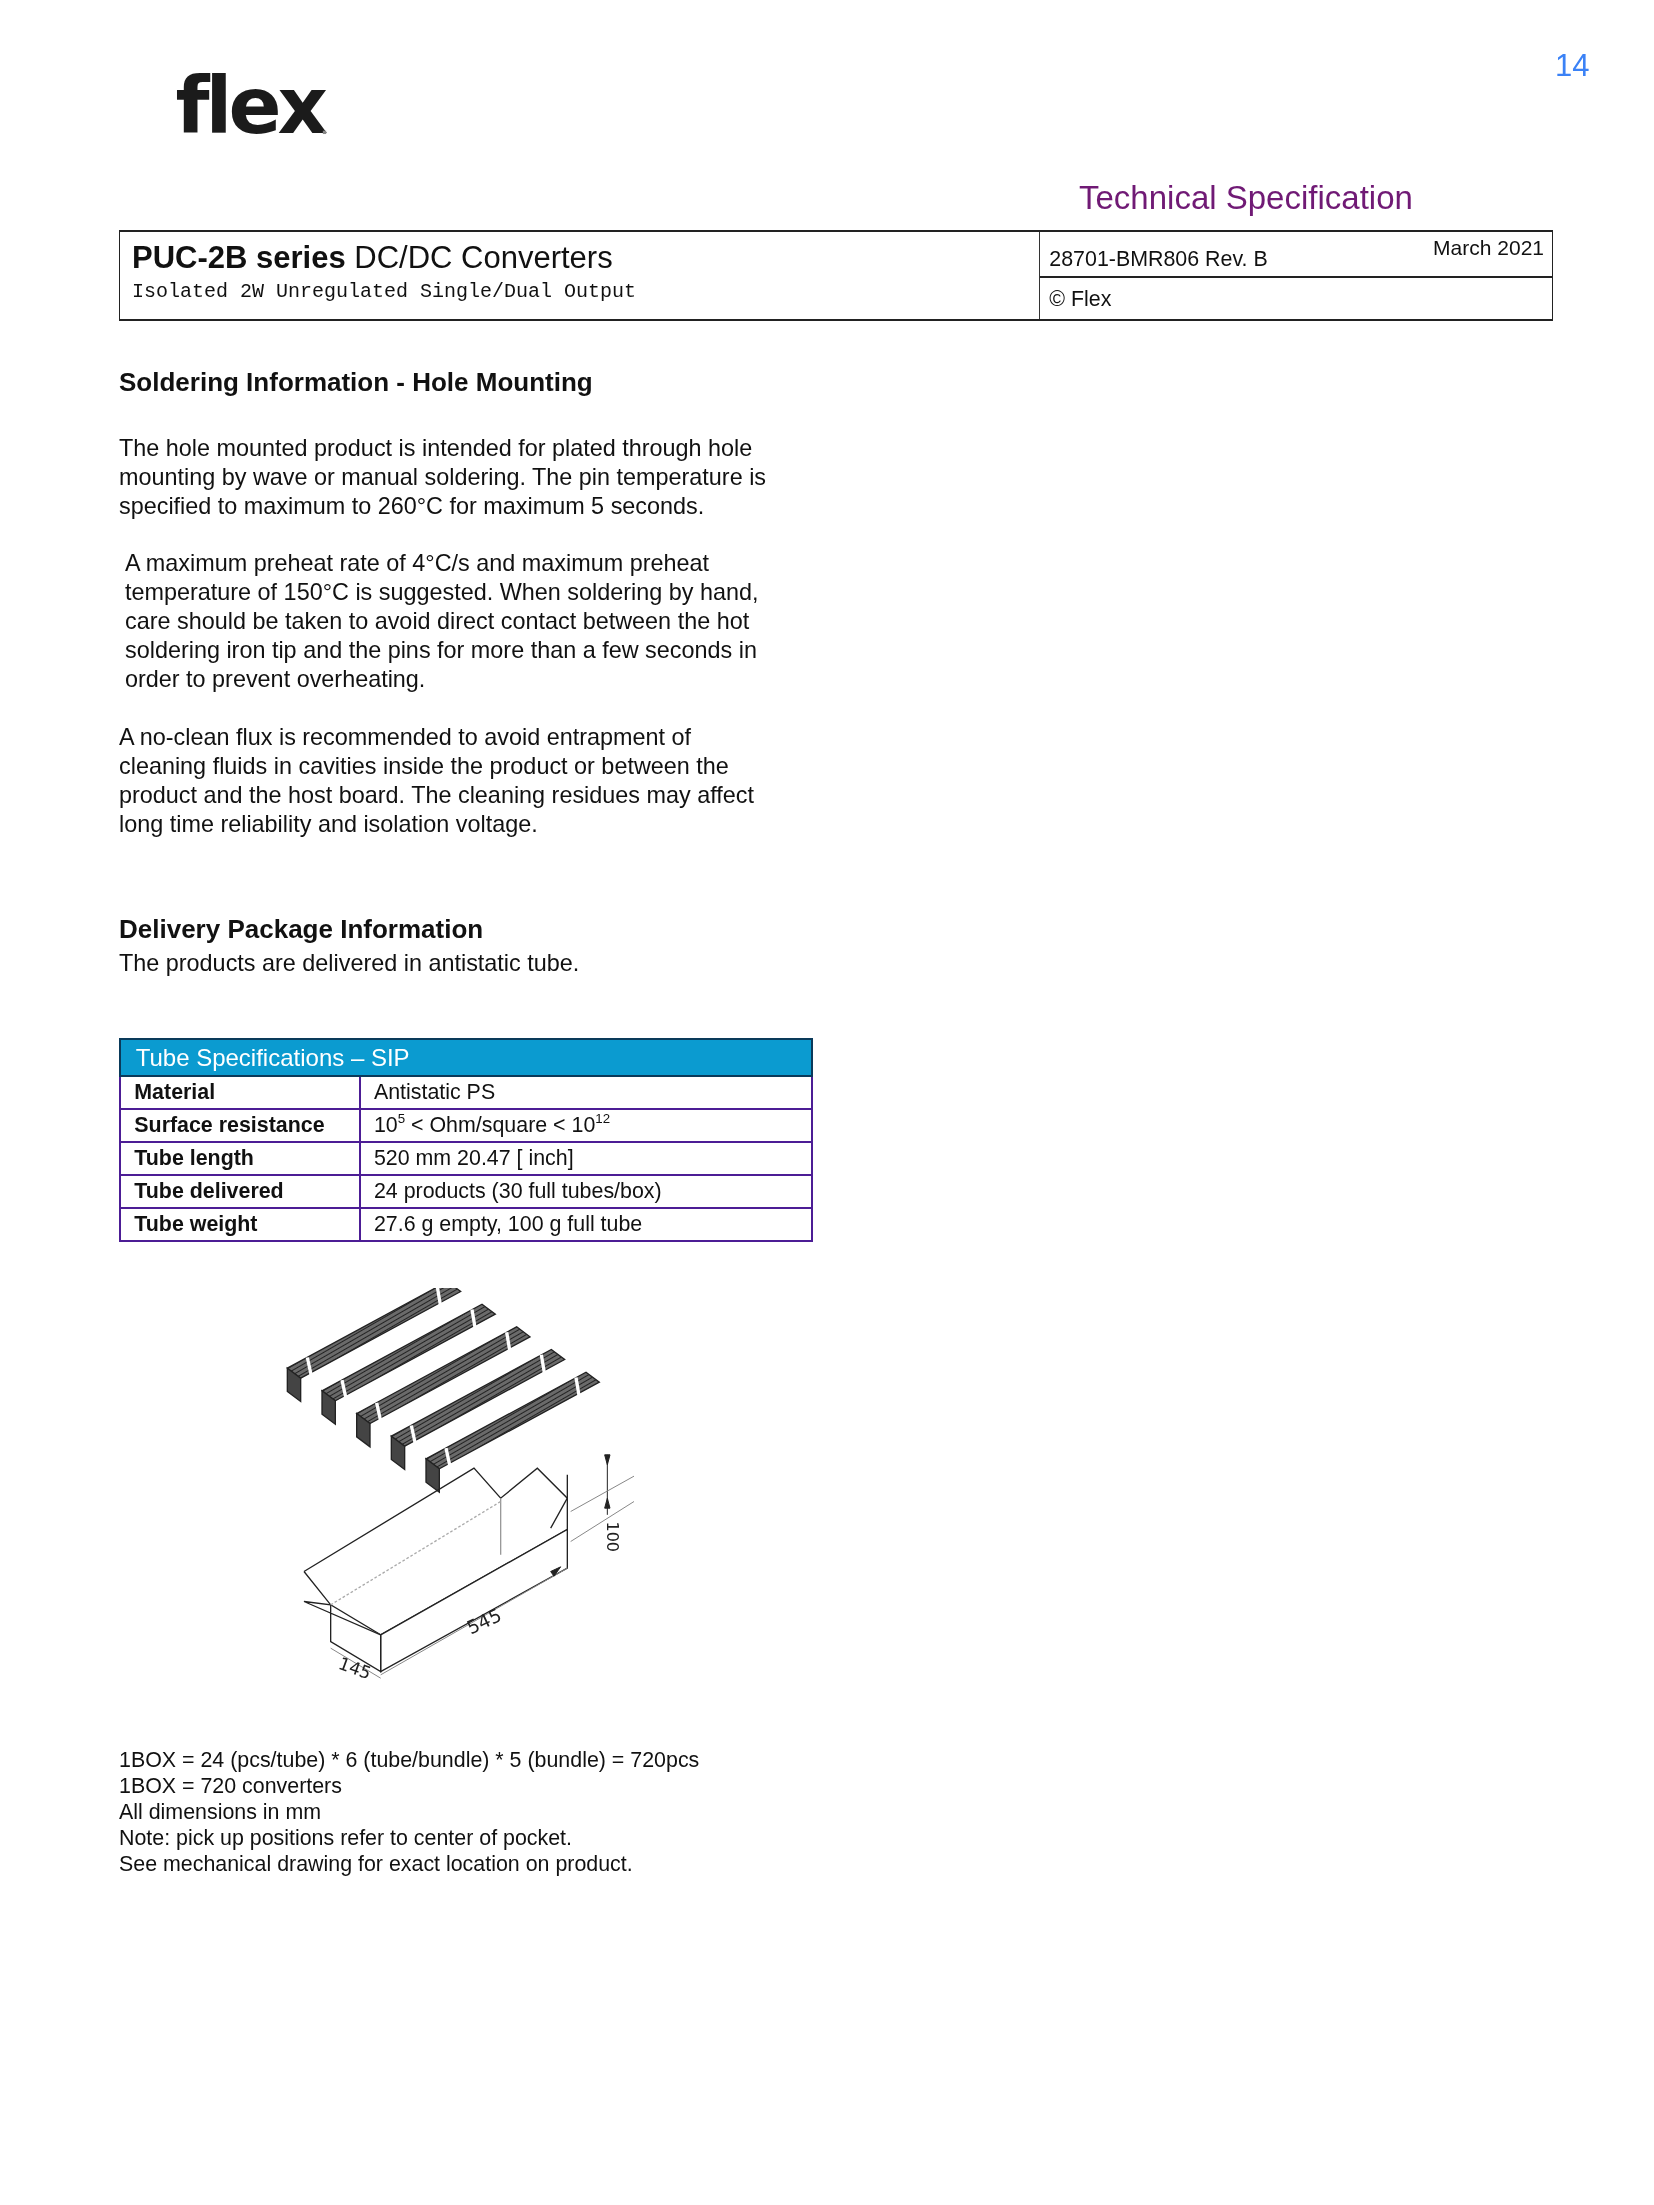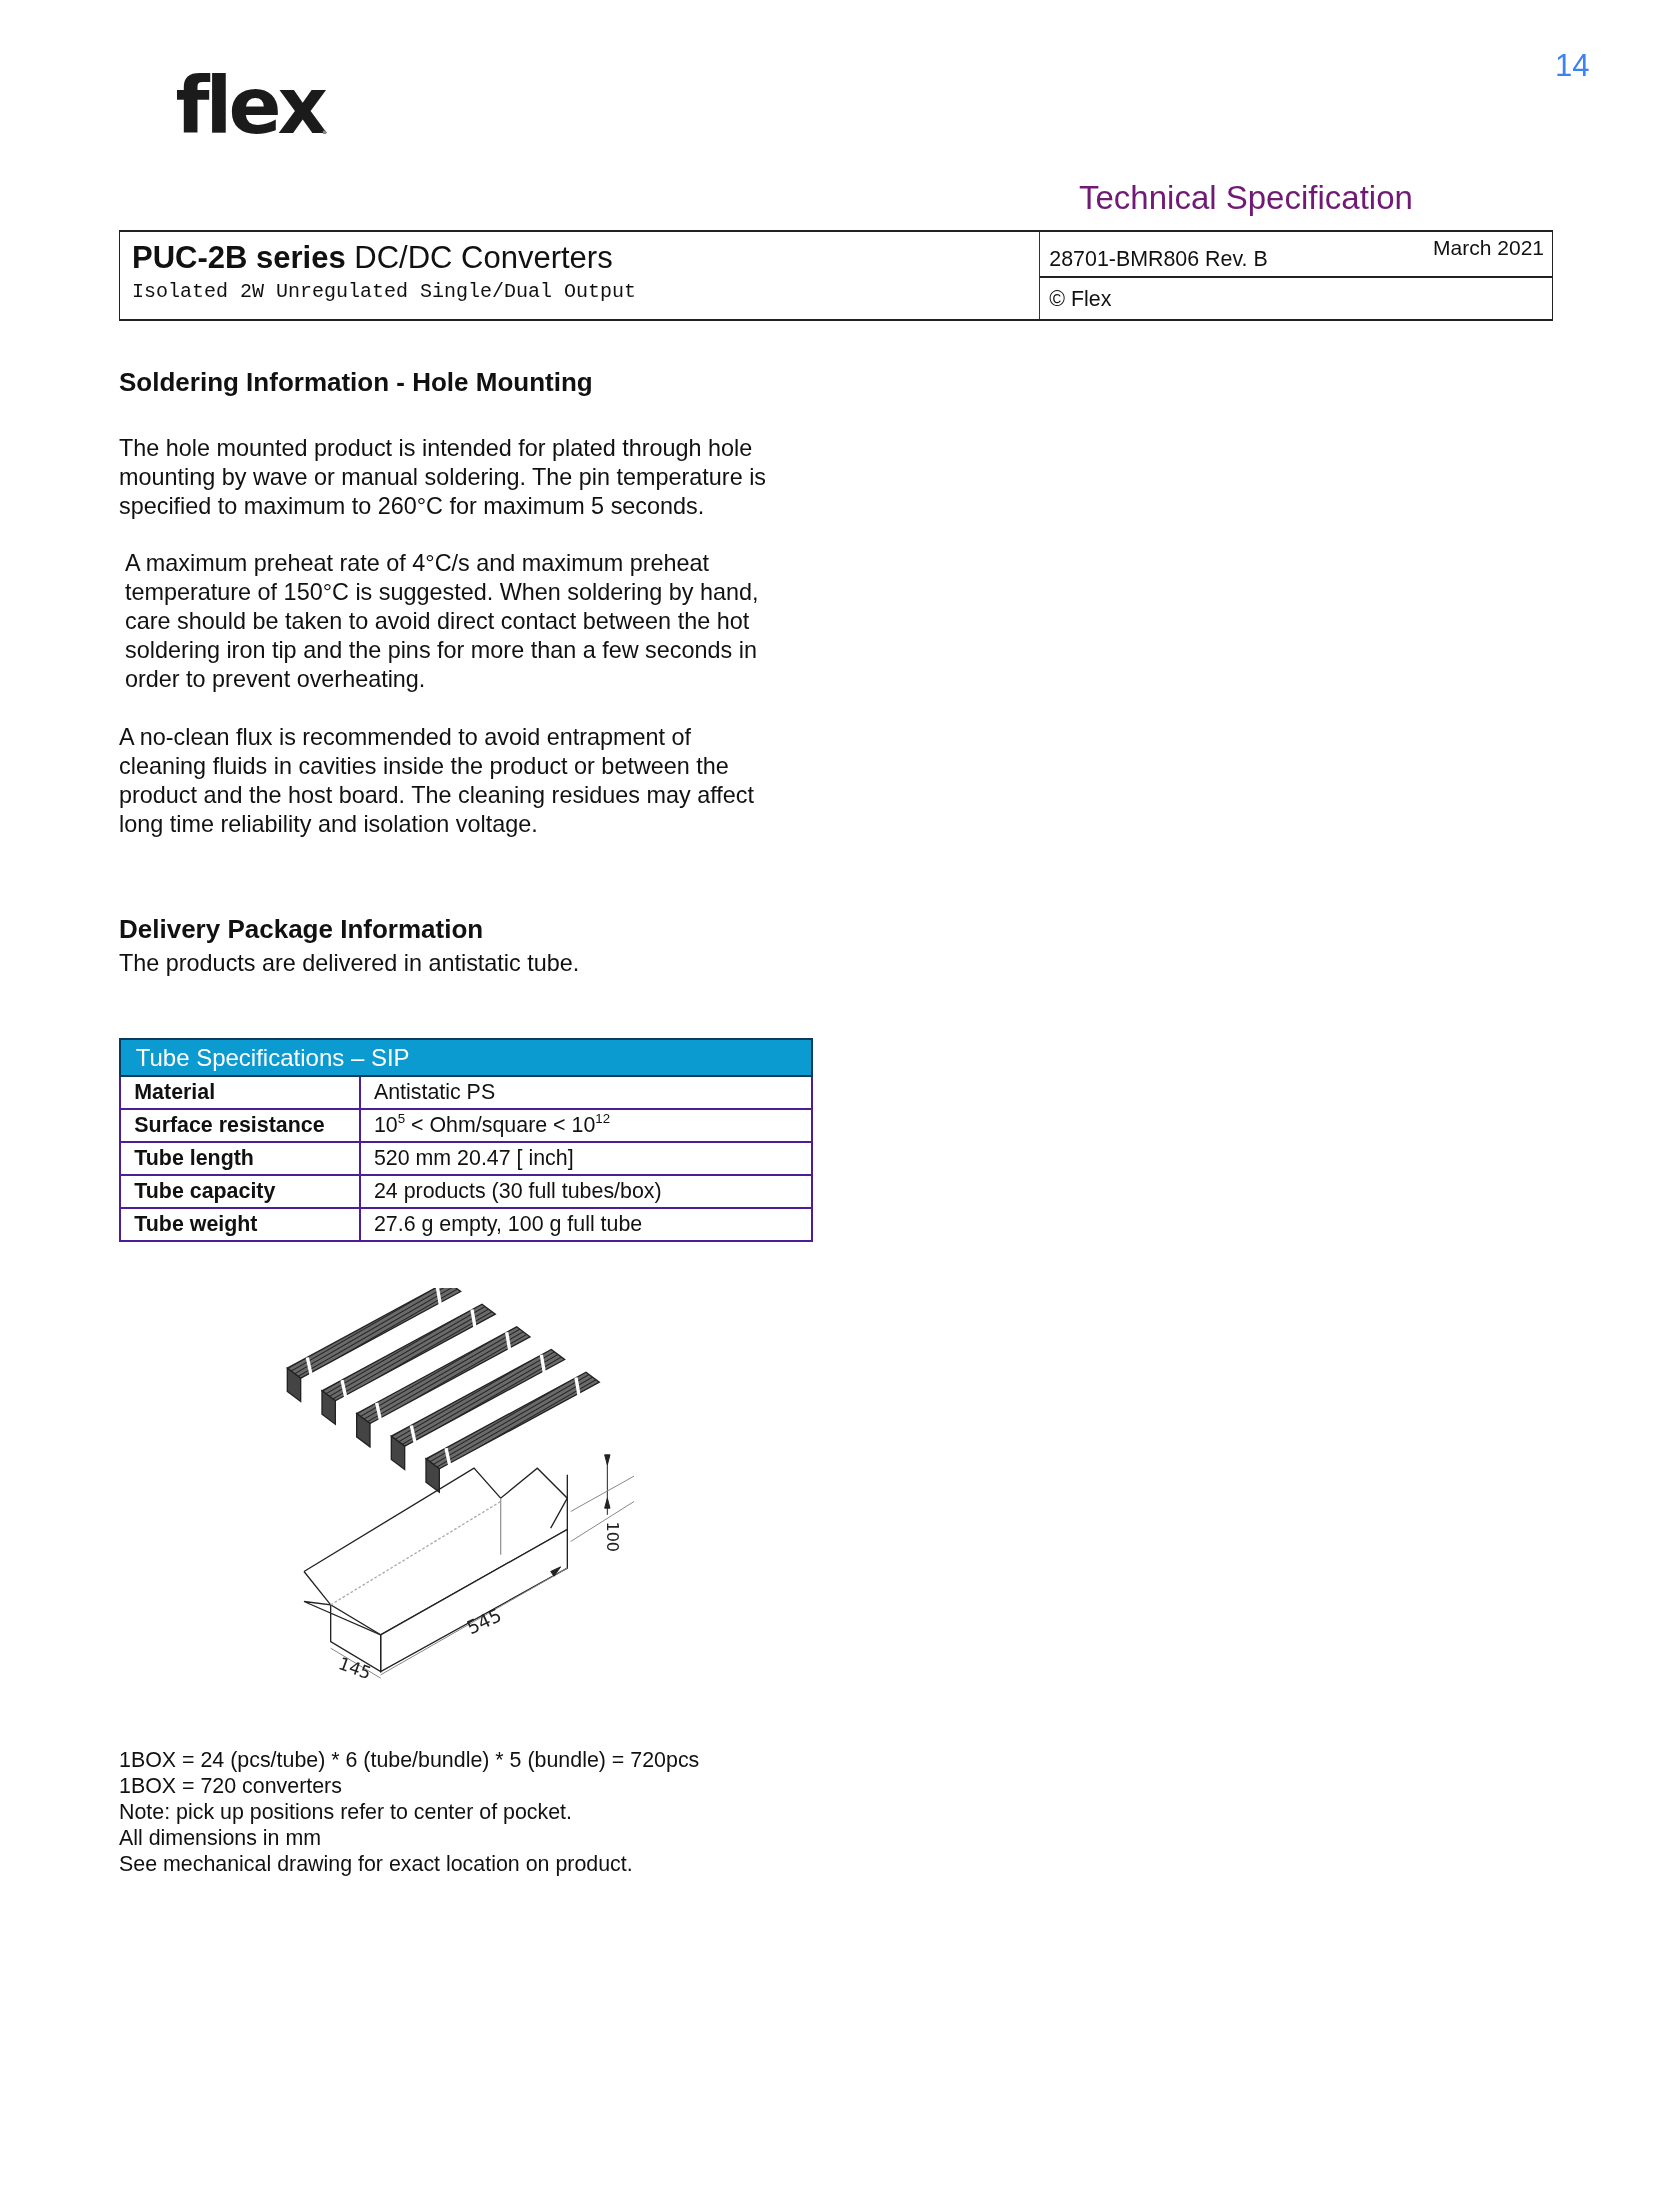--- a/index.html
+++ b/index.html
@@ -103,21 +103,21 @@
   </tr>
   <tr>
     <td class="label">Surface resistance</td>
     <td><span>10</span><sup>5</sup><span> &lt; Ohm/square &lt; 10</span><sup>12</sup></td>
   </tr>
   <tr>
     <td class="label">Tube length</td>
     <td>520 mm 20.47 [ inch]</td>
   </tr>
   <tr>
-    <td class="label">Tube capacity</td>
+    <td class="label">Tube delivered</td>
     <td>24 products (30 full tubes/box)</td>
   </tr>
   <tr>
     <td class="label">Tube weight</td>
     <td>27.6 g empty, 100 g full tube</td>
   </tr>
 </tbody>
   </table>
 
 <svg class="abs figure" viewBox="0 0 600 700">
@@ -179,17 +179,17 @@
     <line x1="85" y1="540" x2="160" y2="585" stroke="#888"></line>
   </g>
   <text x="295" y="520" font-family="DejaVu Sans, sans-serif" font-size="28" fill="#222" transform="rotate(-25 295 520)">545</text>
   <text x="95" y="570" font-family="DejaVu Sans, sans-serif" font-size="26" fill="#222" transform="rotate(20 95 570)">145</text>
   <text x="500" y="350" font-family="DejaVu Sans, sans-serif" font-size="24" fill="#222" transform="rotate(90 500 350)">100</text>
 </svg>
 
 <div class="abs notes">
   <div>1BOX = 24 (pcs/tube) * 6 (tube/bundle) * 5 (bundle) = 720pcs</div>
   <div>1BOX = 720 converters</div>
+  <div>All dimensions in mm</div>
   <div>Note: pick up positions refer to center of pocket.</div>
-  <div>All dimensions in mm</div>
   <div>See mechanical drawing for exact location on product.</div>
 </div>
 
 
 </body></html>

